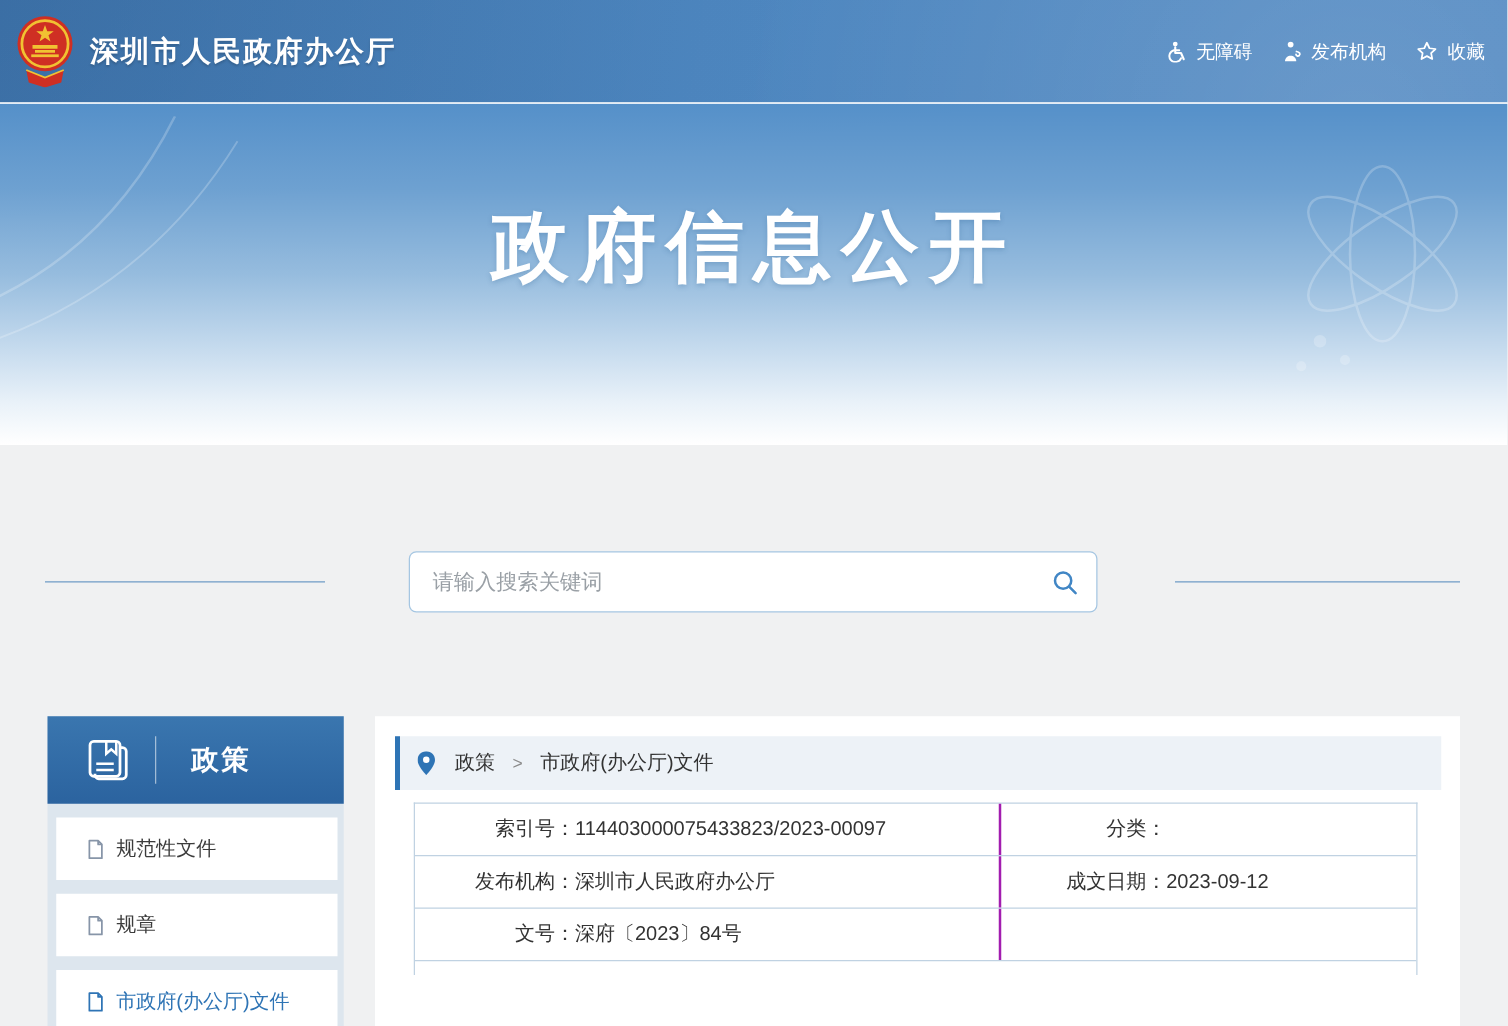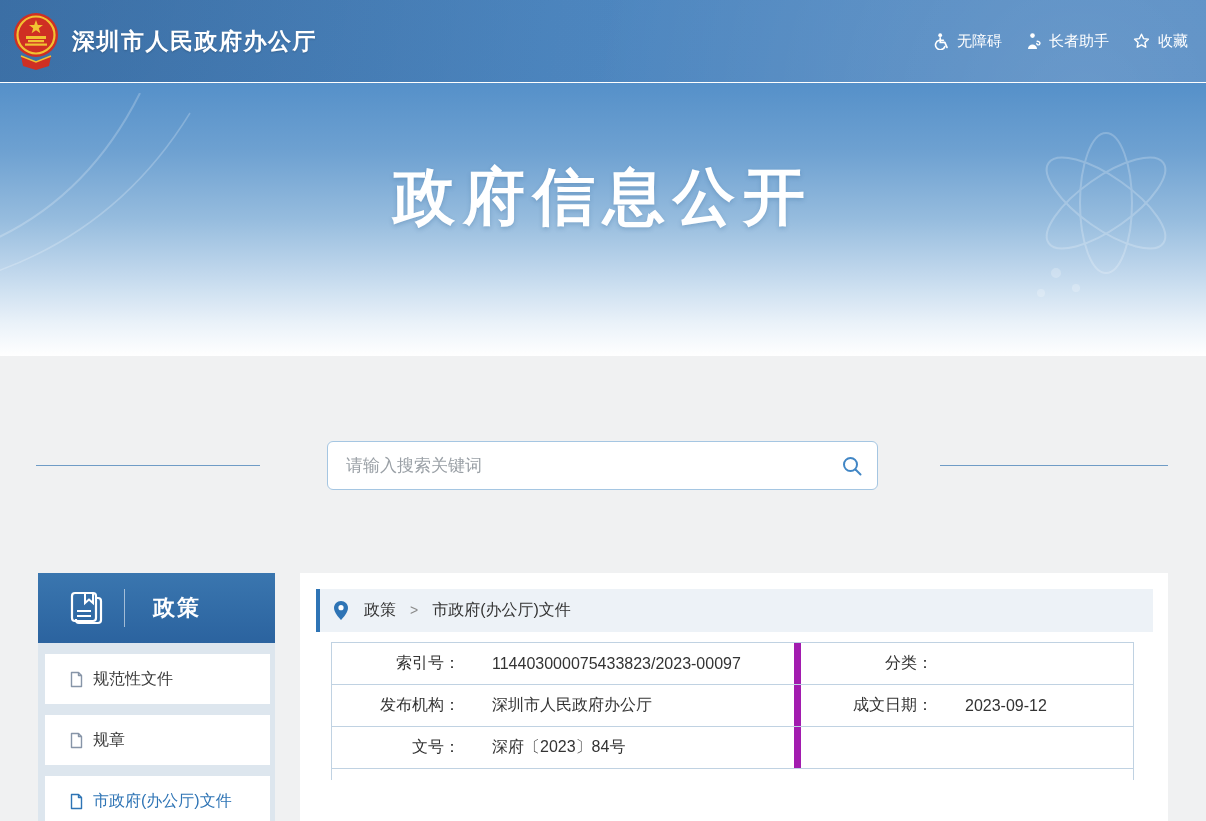--- a/index.html
+++ b/index.html
@@ -102,27 +102,27 @@
   .crumb:last-of-type { margin-left:14px; }
 
   
   .doc-table {
     position:absolute; left:31px; top:69px; width:803px;
     border:1px solid #c0d2e2; border-bottom:none;
   }
   .trow { display:flex; height:42px; border-bottom:1px solid #c0d2e2; }
   .trow.partial { height:11px; border-bottom:none; }
   .tcell { display:flex; align-items:center; font-size:16px; color:#333; overflow:hidden; }
-  .tcell.c-left  { width:469px; border-right:7px solid #a21caf; }
+  .tcell.c-left  { width:469px; border-right:2px solid #a21caf; }
   .tcell.c-right { flex:1; }
   .tcell.c-span  { width:100%; }
   .tlabel { text-align:right; flex:0 0 auto; white-space:nowrap; }
   .c-left  .tlabel, .c-span .tlabel { width:128px; }
   .c-right .tlabel { width:132px; }
-  .tvalue { margin-left:32px; white-space:nowrap; }
+  .tvalue { margin-left:0; white-space:nowrap; }
 </style>
 </head>
 <body>
 
 <div class="topbar">
   <svg class="emblem" viewBox="0 0 46 58" xmlns="http://www.w3.org/2000/svg">
     <circle cx="23" cy="23" r="22" fill="#cf2f23"></circle>
     <circle cx="23" cy="23" r="18.5" fill="none" stroke="#f1c232" stroke-width="2.2"></circle>
     <polygon fill="#f1c232" points="23,8 24.8,13 30,13 25.8,16.2 27.4,21.2 23,18.2 18.6,21.2 20.2,16.2 16,13 21.2,13"></polygon>
     <rect x="13" y="24" width="20" height="3" fill="#f1c232"></rect>
@@ -145,21 +145,21 @@
         <span>无障碍</span>
       </span>
       <span class="topbar-link">
         <span>
           <svg width="15" height="17" viewBox="0 0 15 17" xmlns="http://www.w3.org/2000/svg">
             <circle cx="6.5" cy="2.6" r="2.3" fill="#fff"></circle>
             <path d="M2 16 c0 -6 9 -6 9 0 z" fill="#fff"></path>
             <path d="M11.2 8.2 c2.4 .3 3.4 2 2.2 3.2 -1 .9 -2.6 .3 -2.6 -1" fill="none" stroke="#fff" stroke-width="1.4" stroke-linecap="round"></path>
           </svg>
         </span>
-        <span>长者助手</span>
+        <span>发布机构</span>
       </span>
       <span class="topbar-link">
         <span>
           <svg width="17" height="16" viewBox="0 0 17 16" xmlns="http://www.w3.org/2000/svg">
             <path d="M8.5 1.2 l2.1 4.4 4.8 .6 -3.5 3.3 .9 4.7 -4.3 -2.3 -4.3 2.3 .9 -4.7 -3.5 -3.3 4.8 -.6 z" fill="none" stroke="#fff" stroke-width="1.4" stroke-linejoin="round"></path>
           </svg>
         </span>
         <span>收藏</span>
       </span>
     </div>

